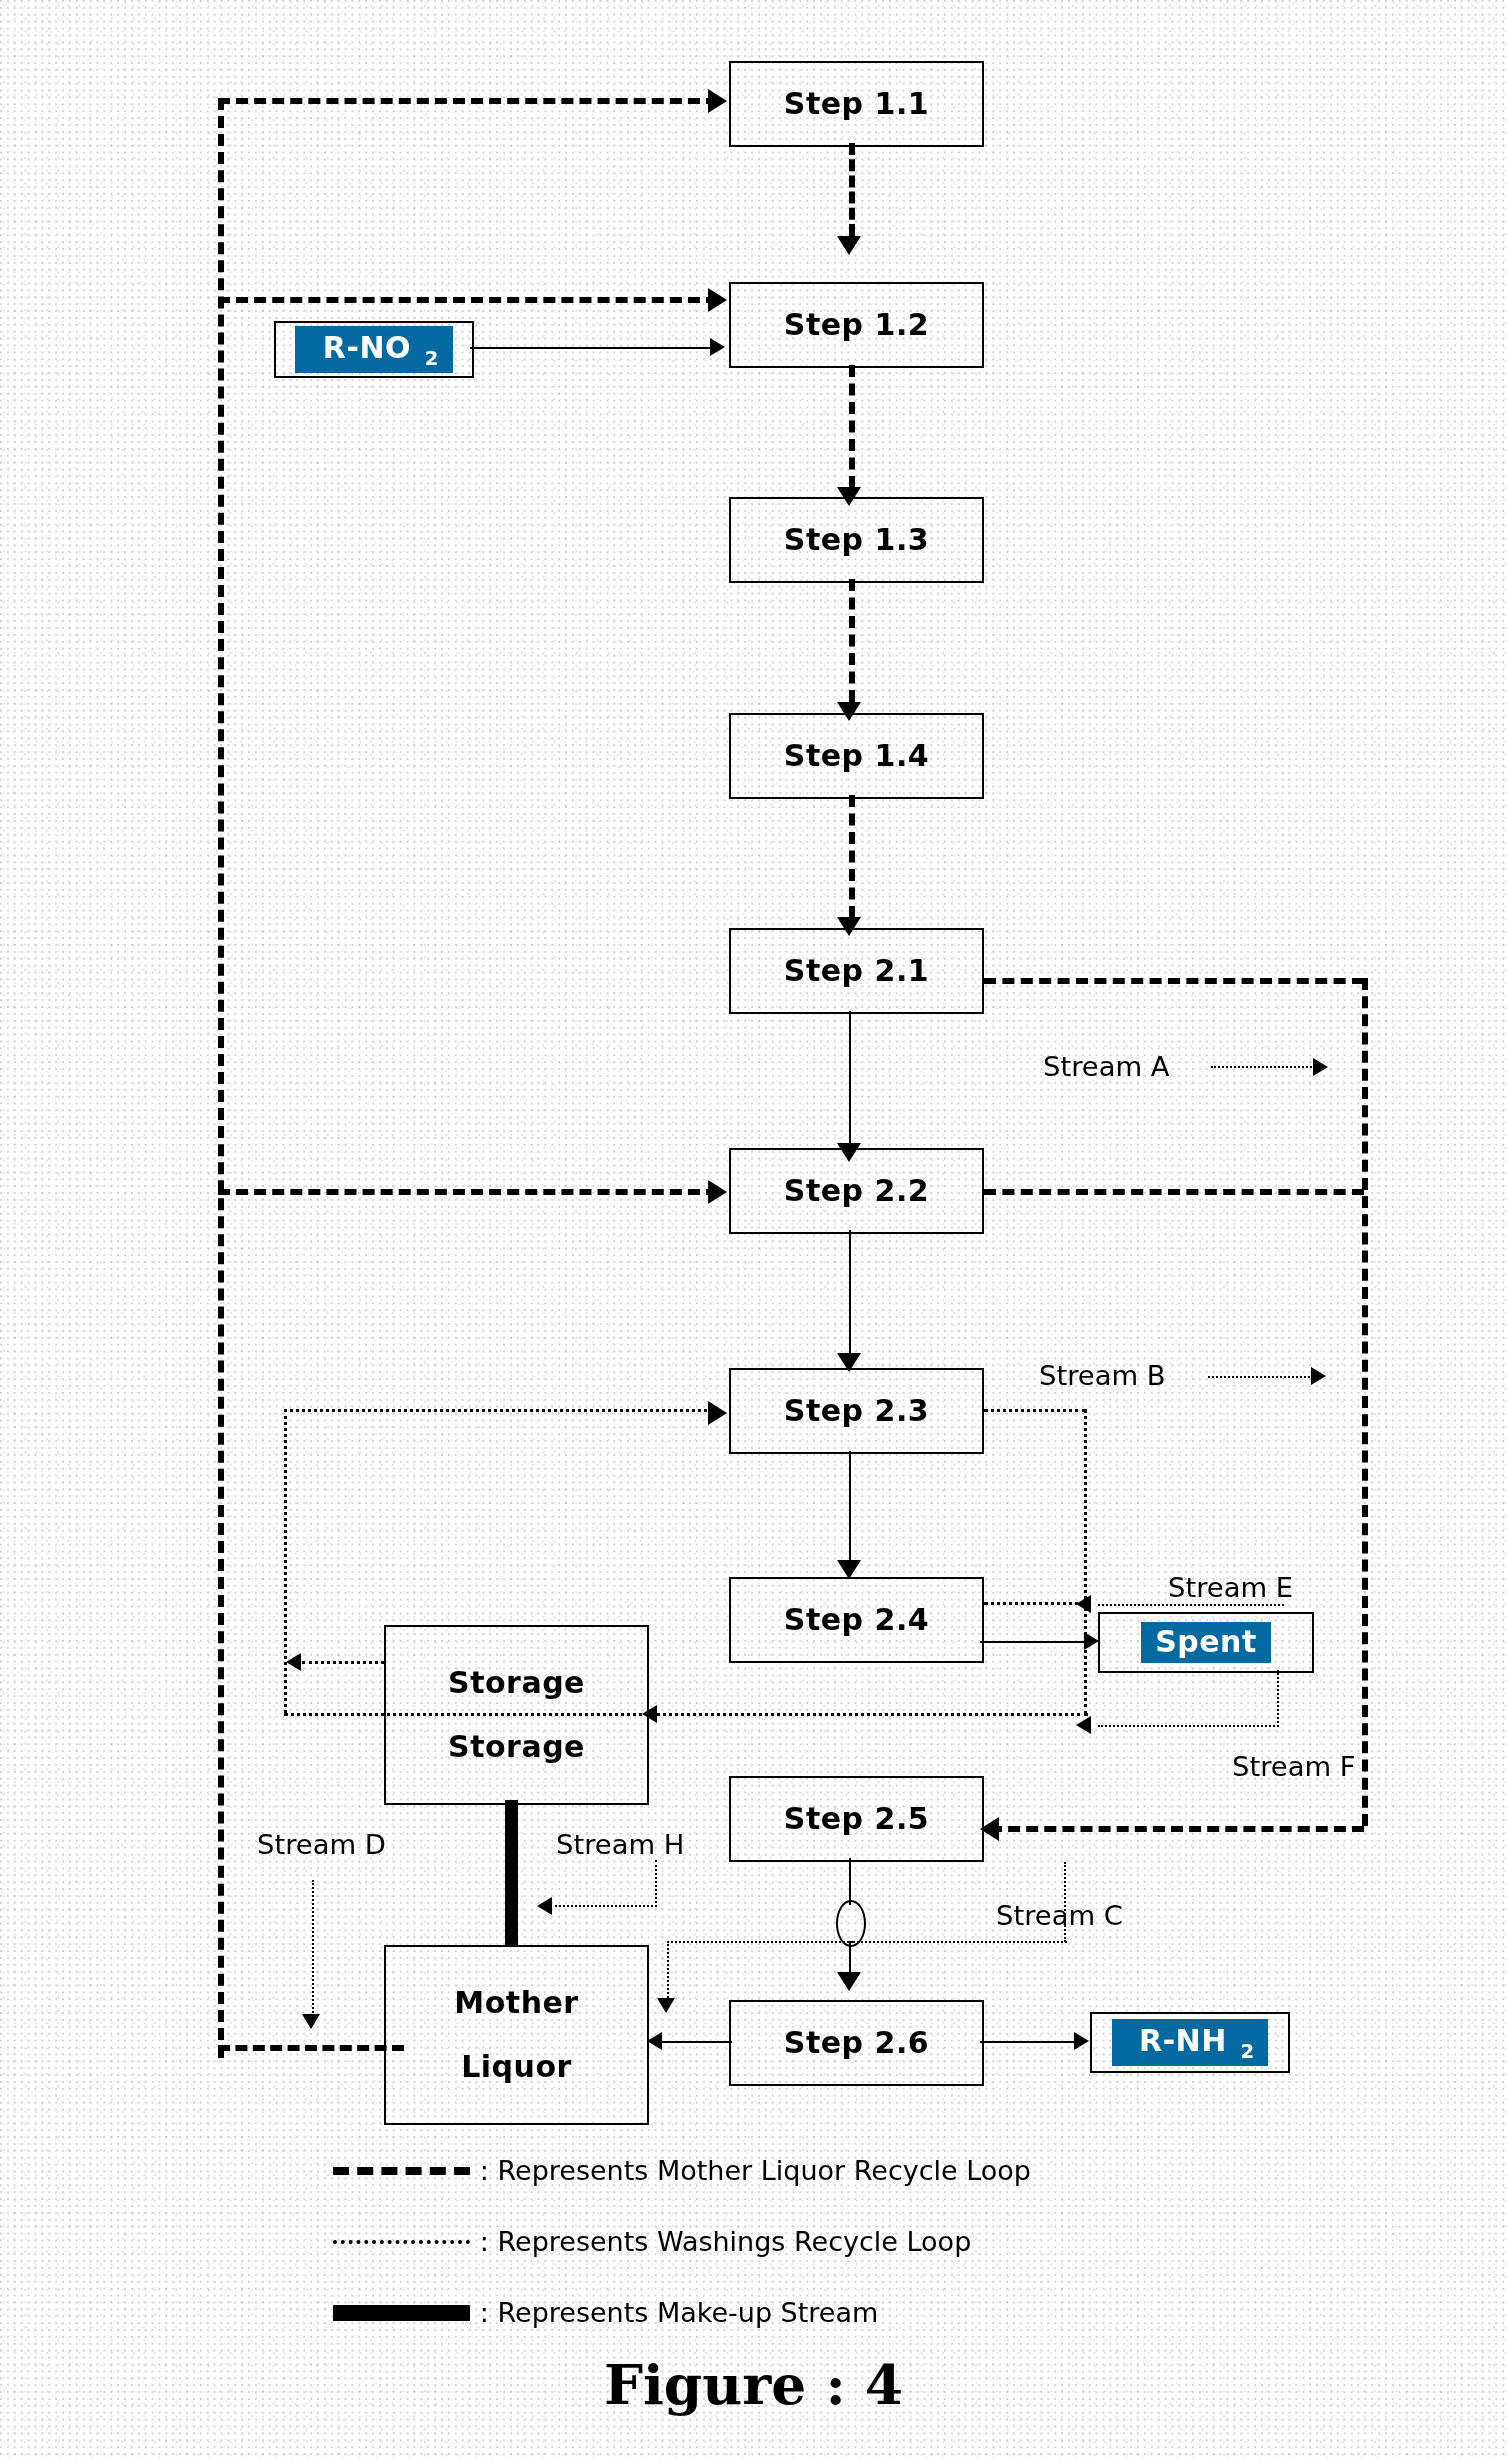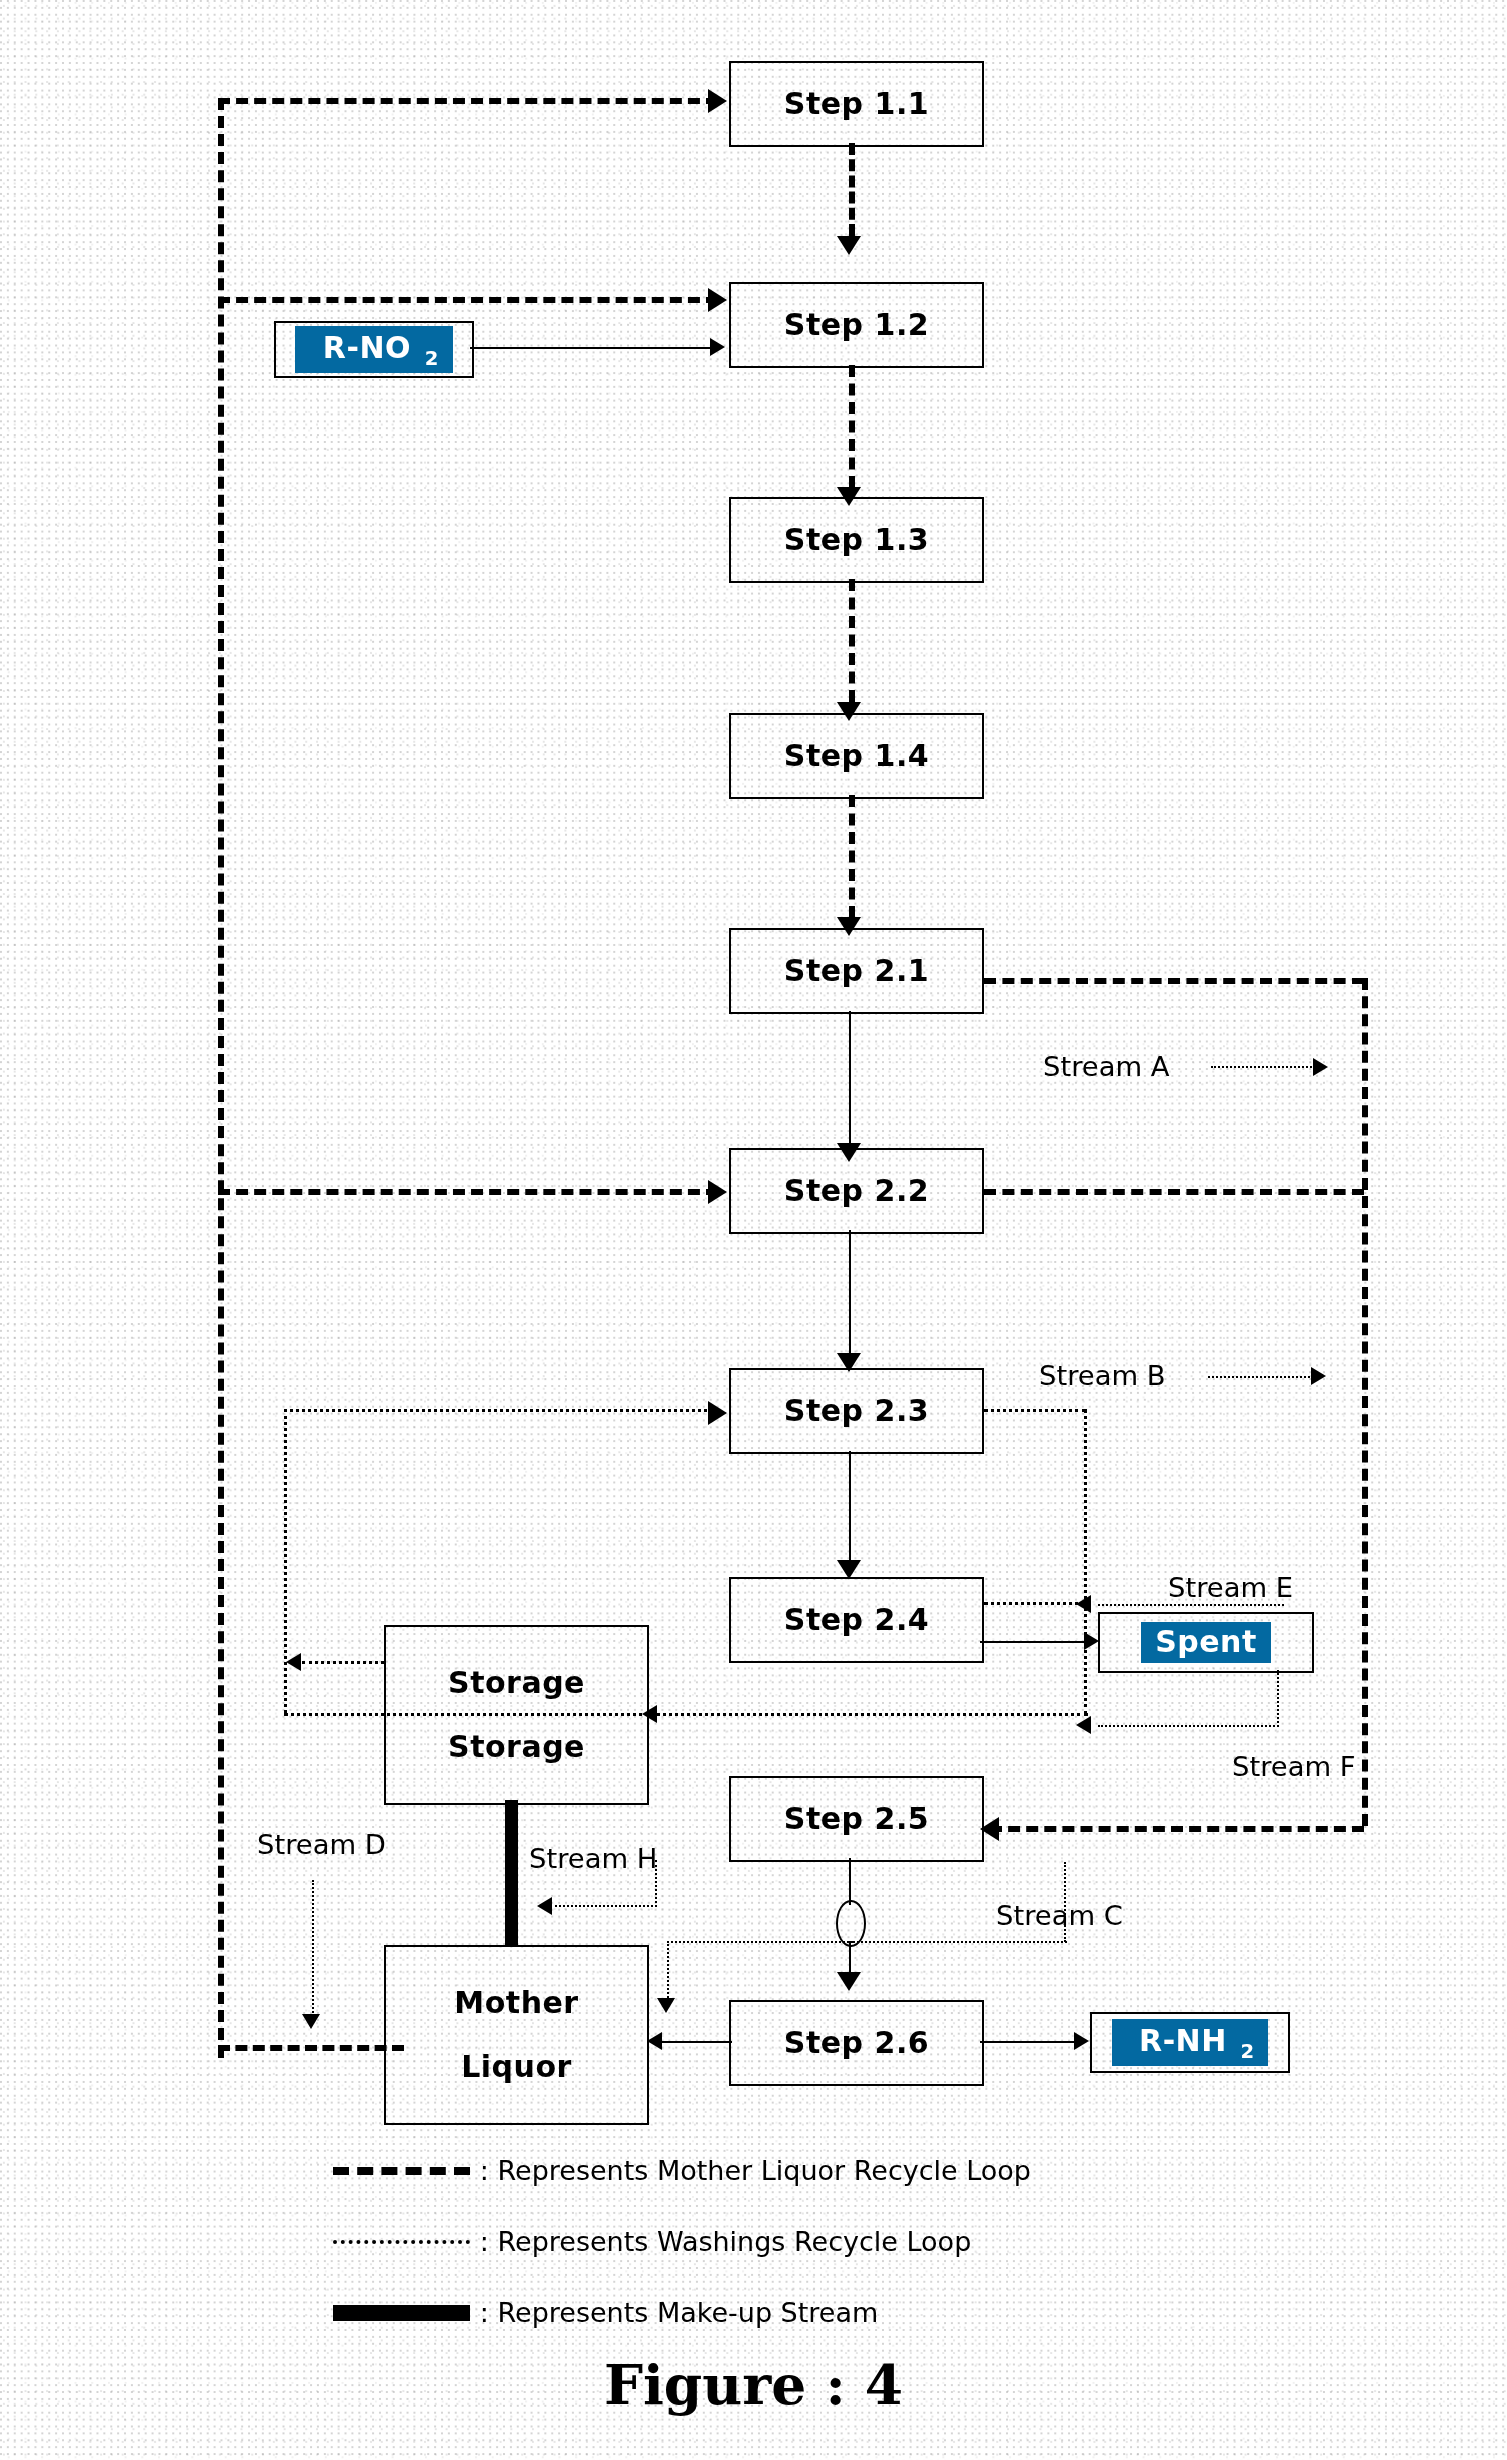--- a/index.html
+++ b/index.html
@@ -241,21 +241,21 @@
   <div class="ar ar-sr" style="left:1313px;top:1058px;"></div>
 
   <div class="lbl" style="left:1039px;top:1360px;">Stream B</div>
   <div class="fdot-h" style="left:1208px;top:1376px;width:110px;"></div>
   <div class="ar ar-sr" style="left:1311px;top:1367px;"></div>
 
   <div class="lbl" style="left:996px;top:1852px;margin-top:48px;">Stream C</div>
   <div class="lbl" style="left:257px;top:1829px;">Stream D</div>
   <div class="lbl" style="left:1168px;top:1572px;">Stream E</div>
   <div class="lbl" style="left:1232px;top:1751px;">Stream F</div>
-  <div class="lbl" style="left:529px;top:1829px;margin-top:14px;">Stream H</div>
+  <div class="lbl" style="left:556px;top:1829px;">Stream H</div>
 
   <div class="legend">
     <div class="leg-row" style="left:333px;top:2151px;">
       <div class="leg-key k-dash"></div>
       <div class="leg-txt">: Represents Mother Liquor Recycle Loop</div>
     </div>
     <div class="leg-row" style="left:333px;top:2222px;">
       <div class="leg-key k-dot"></div>
       <div class="leg-txt">: Represents Washings Recycle Loop</div>
     </div>

